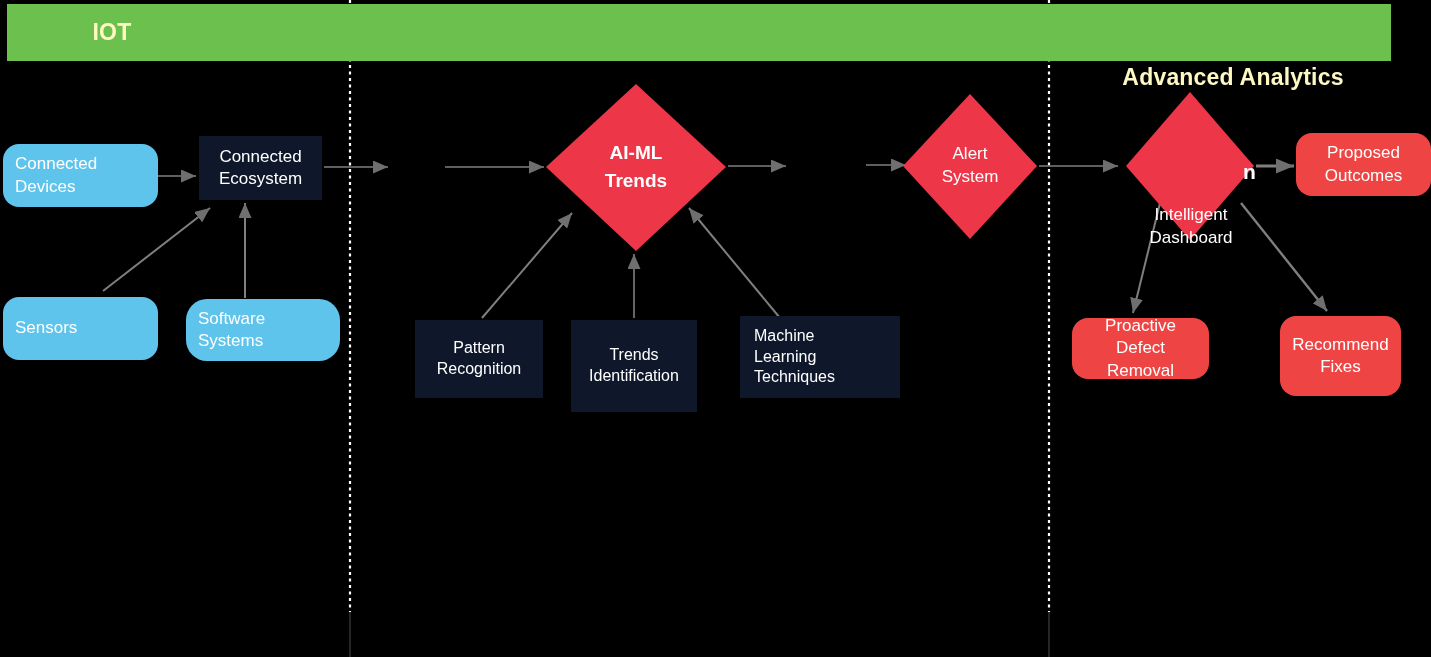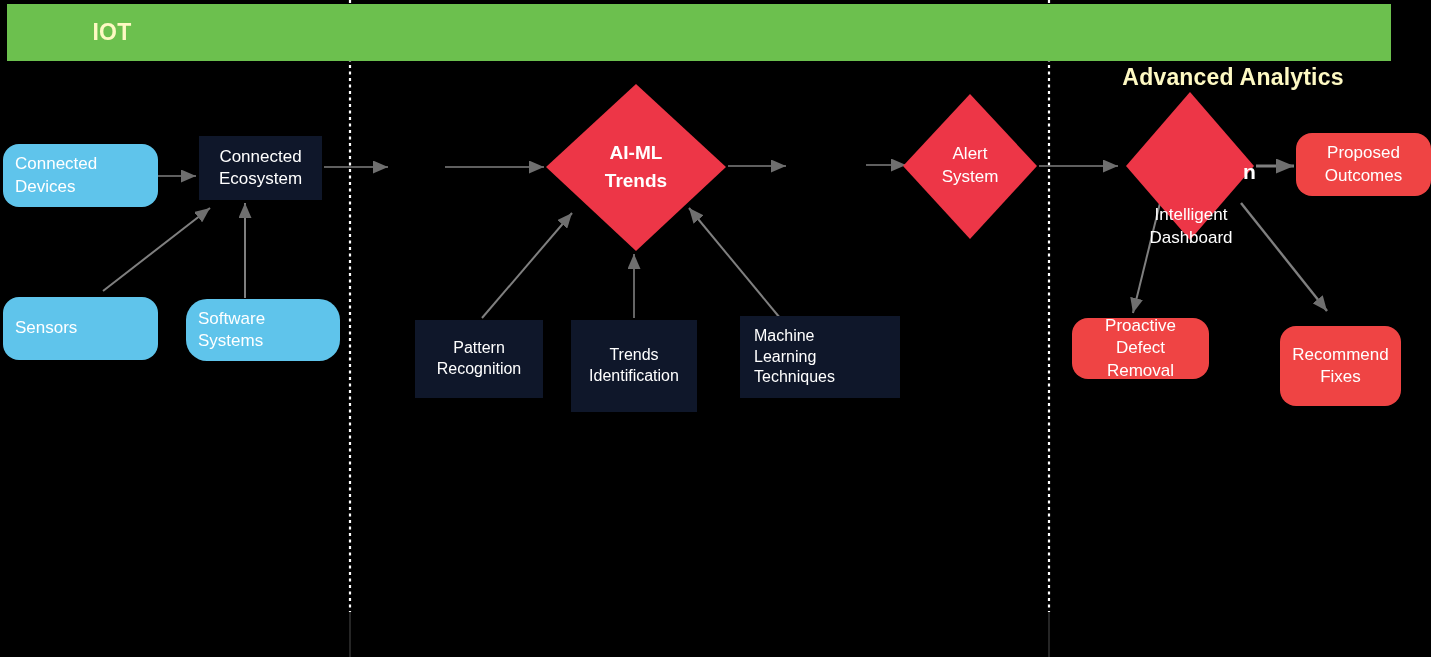--- a/index.html
+++ b/index.html
@@ -127,17 +127,17 @@
   <div class="stray-n">n</div>
 
   <div class="box rounded blue center-text" style="left:1296px;top:133px;width:135px;height:63px;">
     <span class="inner" style="width:100px;">Proposed Outcomes</span>
   </div>
 
   <div class="box rounded blue center-text" style="left:1072px;top:318px;width:137px;height:61px;">
     <span class="inner" style="width:86px;">Proactive Defect Removal</span>
   </div>
 
-  <div class="box rounded blue center-text" style="left:1280px;top:326px;width:121px;height:80px;">
+  <div class="box rounded blue center-text" style="left:1280px;top:316px;width:121px;height:80px;">
     <span class="inner" style="width:100px;">Recommend Fixes</span>
   </div>
 
 </div>
 
 </body></html>

